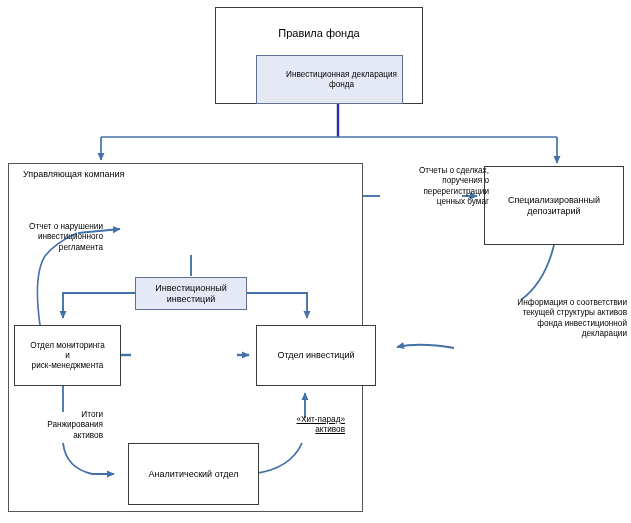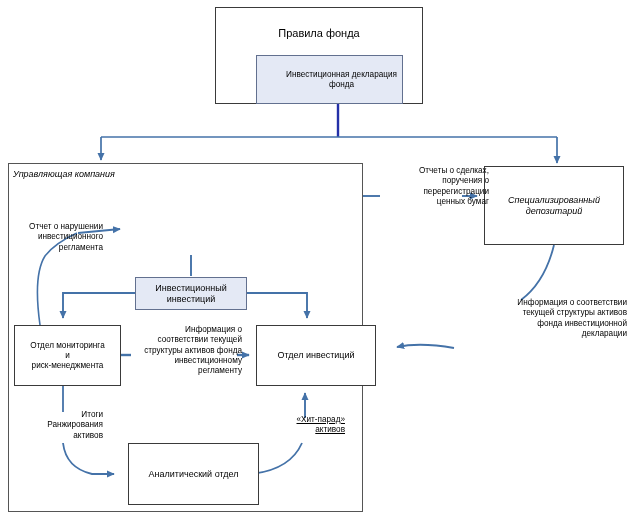--- a/index.html
+++ b/index.html
@@ -105,21 +105,21 @@
     <path d="M305,418 L305,393" stroke="#4472a8" stroke-width="1.9" fill="none" marker-end="url(#arrowBlue)"></path>
 
     <path d="M363,196 L380,196" stroke="#4472a8" stroke-width="1.9" fill="none"></path>
     <path d="M462,196 L477,196" stroke="#4472a8" stroke-width="1.9" fill="none" marker-end="url(#arrowBlue)"></path>
 
     <path d="M554,245 Q545,282 521,300" stroke="#4472a8" stroke-width="1.8" fill="none"></path>
     <path d="M454,348 Q420,342 397,347" stroke="#4472a8" stroke-width="1.8" fill="none" marker-end="url(#arrowBlue)"></path>
   </svg>
 
   <div class="group-box" style="left:8px; top:163px; width:355px; height:349px;"></div>
-  <div class="group-label fs9" style="left:13px; top:169px;font-style:italic;">Управляющая компания</div>
+  <div class="group-label fs9" style="left:23px; top:169px;">Управляющая компания</div>
 
   <div class="node node-white fs11" style="left:215px; top:7px; width:208px; height:97px; align-items:flex-start; padding-top:19px;">
     <span>Правила фонда</span>
   </div>
 
   <div class="node node-fill fs8" style="left:256px; top:55px; width:147px; height:49px; white-space:pre-line;padding-left:24px;">
     <span>Инвестиционная декларация
 фонда</span>
   </div>
 
@@ -136,34 +136,29 @@
   </div>
 
   <div class="node node-white fs9" style="left:256px; top:325px; width:120px; height:61px;">
     <span>Отдел инвестиций</span>
   </div>
 
   <div class="node node-white fs9" style="left:128px; top:443px; width:131px; height:62px;">
     <span>Аналитический отдел</span>
   </div>
 
-  <div class="node node-white fs9" style="left:484px; top:166px; width:140px; height:79px; white-space:pre-line;font-style:italic;">
+  <div class="node node-white fs9" style="left:484px; top:166px; width:140px; height:79px; white-space:pre-line;">
     <span>Специализированный
 депозитарий</span>
   </div>
 
   <div class="edge-label fs8" style="left:3px; top:222px; width:100px;">Отчет о нарушении
 инвестиционного
 регламента</div>
 
-  <div class="edge-label fs8" style="left:128px; top:325px; width:114px;">Информация о
-соответствии текущей
-структуры активов фонда
-инвестиционному
-регламенту</div>
 
   <div class="edge-label fs8" style="left:23px; top:410px; width:80px;">Итоги
 Ранжирования
 активов</div>
 
   <div class="edge-label fs8" style="left:265px; top:415px; width:80px;text-decoration:underline;">«Хит-парад»
 активов</div>
 
   <div class="edge-label fs8" style="left:379px; top:166px; width:110px;">Отчеты о сделках,
 поручения о

